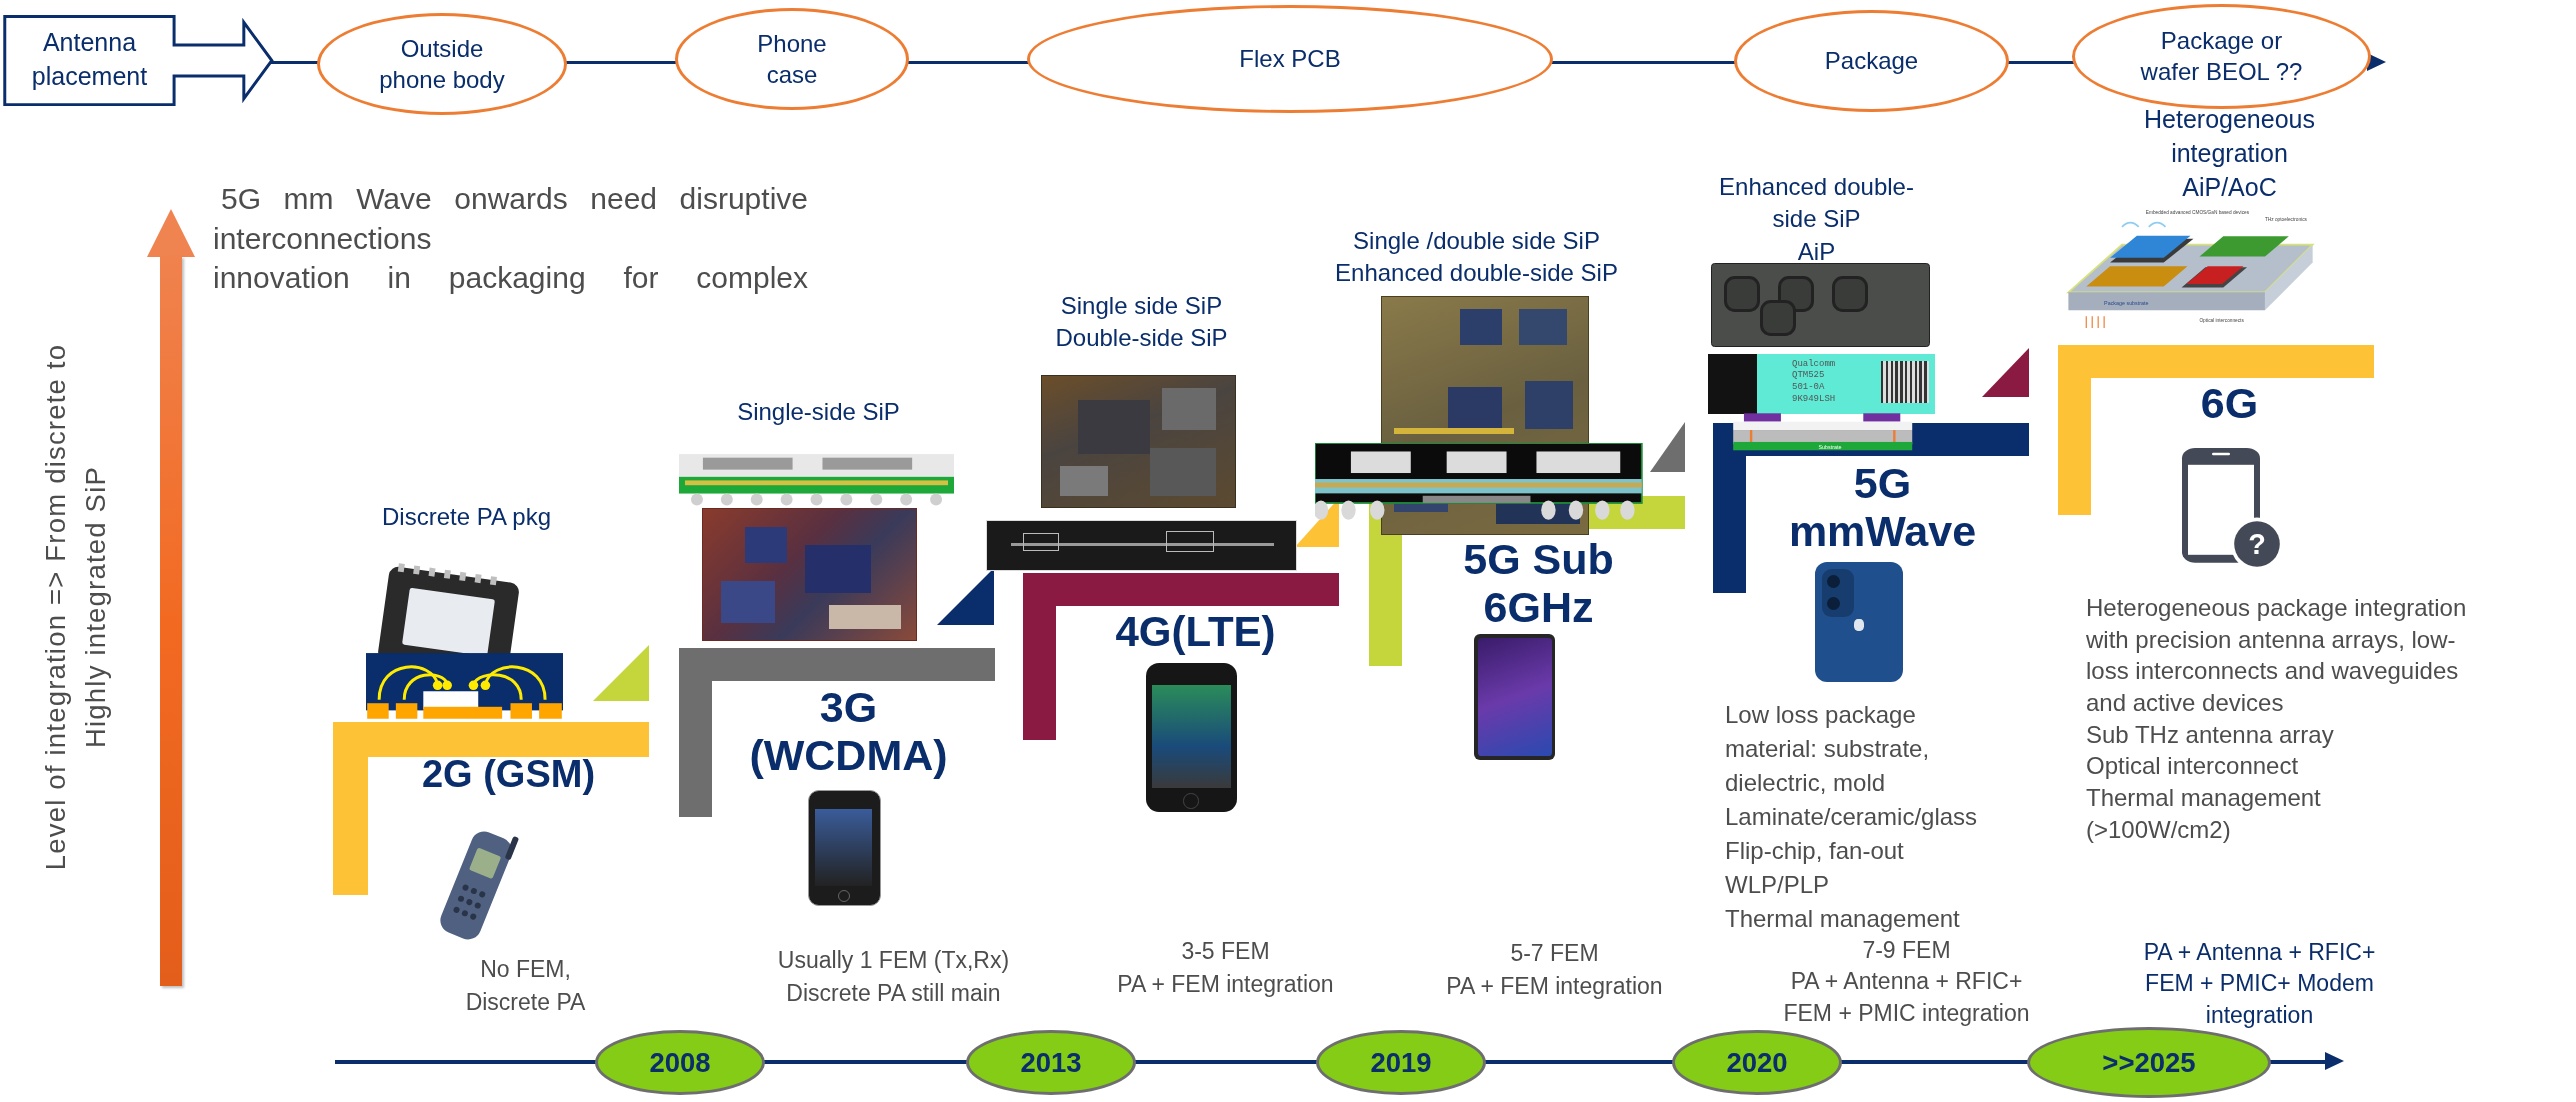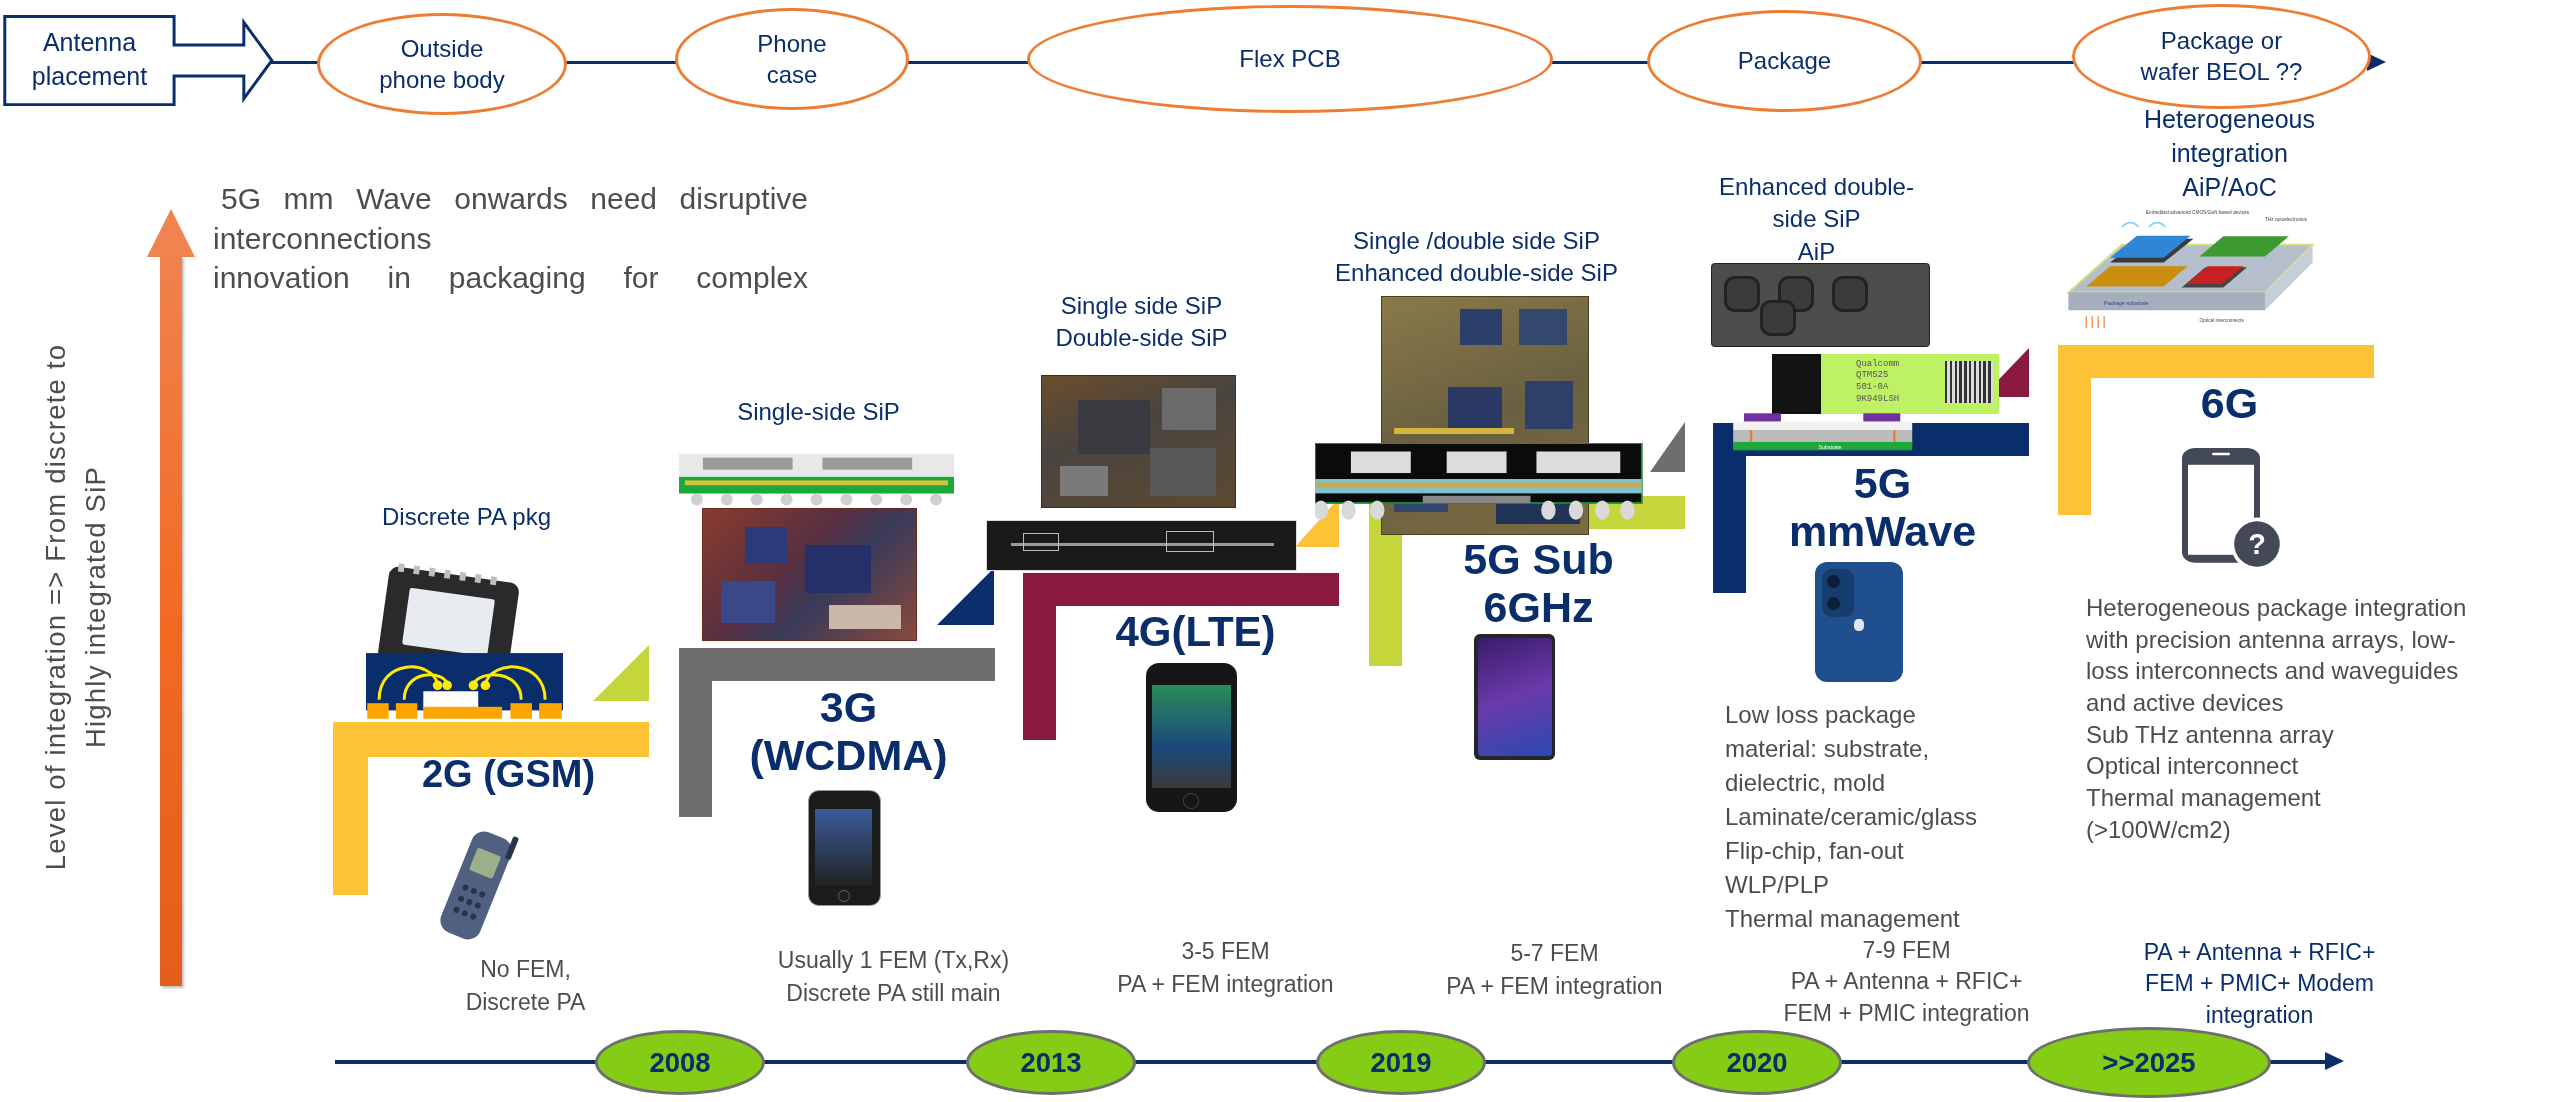--- a/index.html
+++ b/index.html
@@ -49,21 +49,21 @@
   </div>
   <div class="node-ellipse" style="left:675px; top:8.4px; width:234px; height:102px;">
     <div>
         <div>Phone</div>
         <div>case</div>
       </div>
   </div>
   <div class="node-ellipse" style="left:1027px; top:4.8px; width:526px; height:108px;">
     <div>Flex PCB</div>
   </div>
-  <div class="node-ellipse" style="left:1647px; top:9.6px; width:275px; height:102px;">
+  <div class="node-ellipse" style="left:1734px; top:9.6px; width:275px; height:102px;">
     <div>Package</div>
   </div>
   <div class="node-ellipse" style="left:2072px; top:3.6px; width:299px; height:105px;">
     <div>
         <div>Package or</div>
         <div>wafer BEOL ??</div>
       </div>
   </div>
 </div>
 
@@ -275,21 +275,21 @@
       <ellipse cx="522" cy="112" rx="12" ry="16"></ellipse>
     </g>
 </svg>
 
 <div class="img-block" style="left:1711px; top:263px; width:219px; height:84px; background:#4a4d4a; border:1.8px solid #222; border-radius:3.6px;">
   <div class="img-block" style="left:12px; top:12px; width:36px; height:36px; border-radius:10.8px; background:#3a3c3a; border:3.6px solid #222;"></div>
   <div class="img-block" style="left:66px; top:12px; width:36px; height:36px; border-radius:10.8px; background:#3a3c3a; border:3.6px solid #222;"></div>
   <div class="img-block" style="left:120px; top:12px; width:36px; height:36px; border-radius:10.8px; background:#3a3c3a; border:3.6px solid #222;"></div>
   <div class="img-block" style="left:48px; top:36px; width:36px; height:36px; border-radius:10.8px; background:#3a3c3a; border:3.6px solid #222;"></div>
 </div>
-<div class="img-block" style="left:1772px; top:354px; width:227px; height:60px; background:#bef264;">
+<div class="img-block" style="left:1708px; top:354px; width:227px; height:60px; background:#5eead4;">
   <div class="img-block" style="left:0; top:0; width:49px; height:60px; background:#121212;"></div>
   <div class="img-block" style="left:84px; top:4.8px; width:78px; font-size:9px; color:#555; line-height:1.3; font-family:'Liberation Mono', monospace;">
     <div>Qualcomm</div>
     <div>QTM525</div>
     <div>501-0A</div>
     <div>9K949LSH</div>
   </div>
   <div class="img-block" style="left:173px; top:7.2px; width:48px; height:42px; background:repeating-linear-gradient(90deg,#333 0 2.4px,#ddd 2.4px 4.8px);"></div>
 </div>
 <svg class="abs" style="left:1732px; top:412px;" width="185" height="42" viewBox="0 0 310 70">

